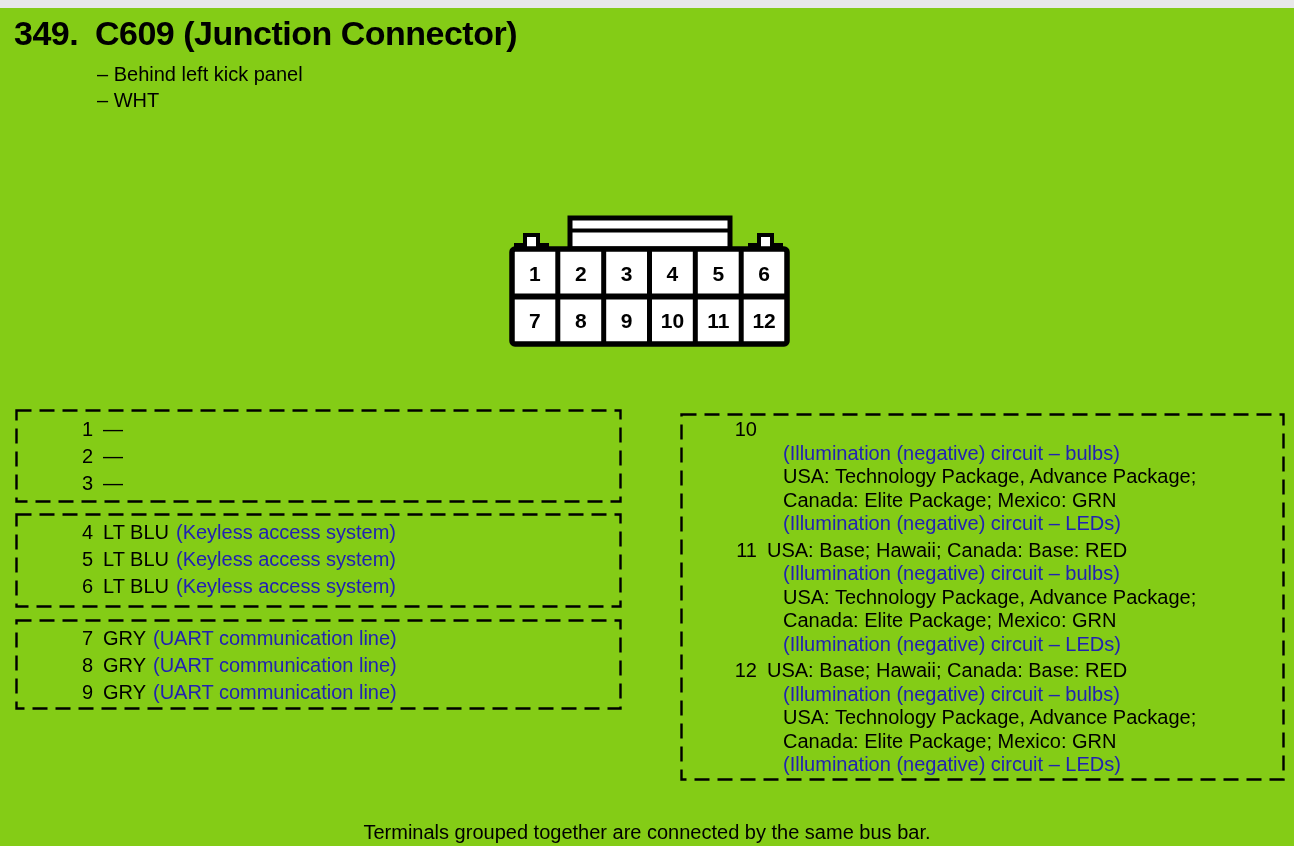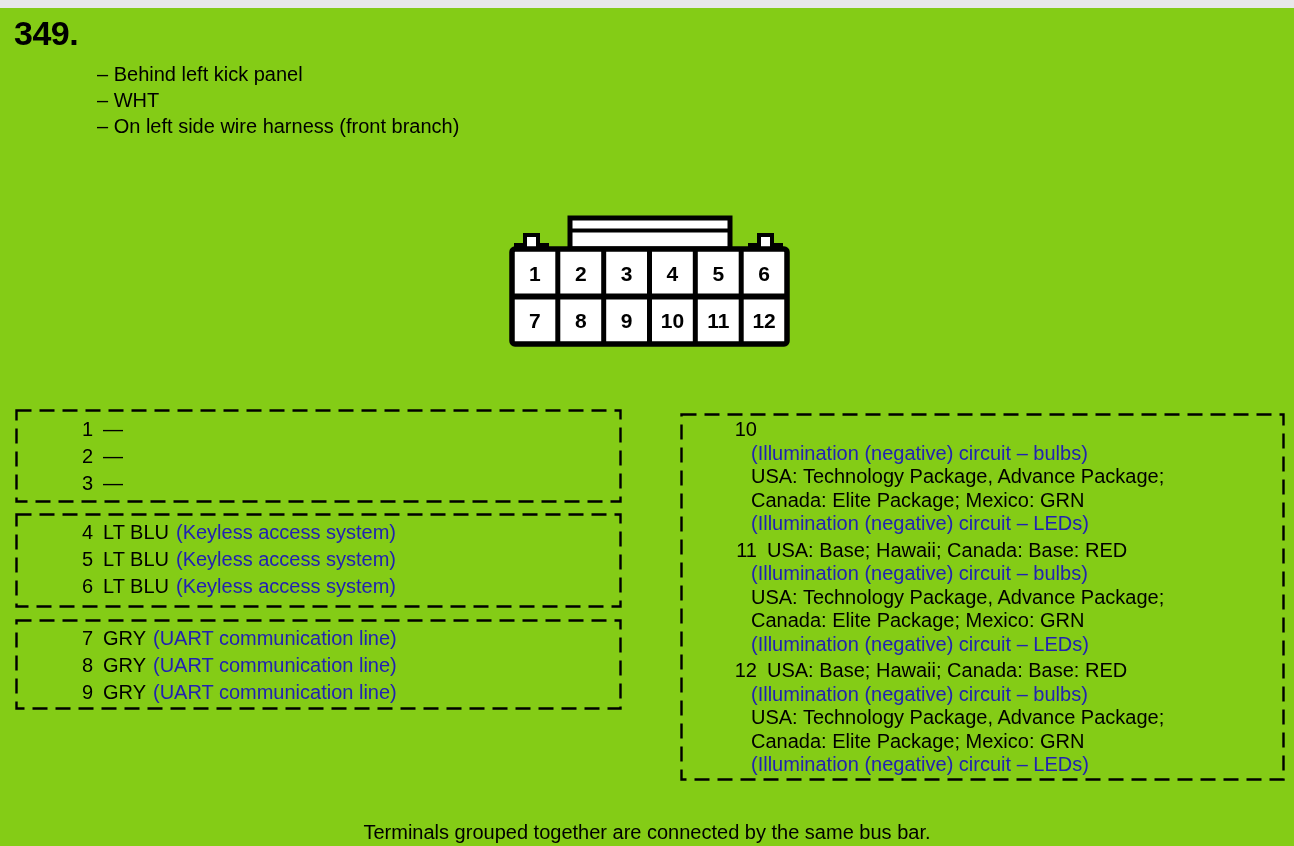--- a/index.html
+++ b/index.html
@@ -24,37 +24,37 @@
   .lrow{display:flex;line-height:27px;font-size:20px;}
   .lpin{width:78px;text-align:right;flex:none;}
   .llabel{margin-left:10px;}
   .lnote{margin-left:7px;color:#2222B2;}
   .rcontent{position:absolute;left:0;top:0;width:100%;padding-top:5px;font-size:20px;line-height:23.5px;}
   .rblock{margin-top:0;}
   .rblock + .rblock{margin-top:3px;}
   .rline{display:flex;}
   .rpin{width:77px;text-align:right;flex:none;}
   .rtext{margin-left:10px;}
-  .rline.cont{padding-left:71px;}
+  .rline.cont{padding-left:103px;}
   [data-color="blue"]{color:#2222B2;}
   [data-color="black"]{color:#000000;}
   
   .footnote{position:absolute;left:0;top:813px;width:100%;text-align:center;font-size:20px;}
 </style>
 </head>
 <body>
 
 <div class="page">
 
   <span class="hdr-index">349.</span>
+  <span class="hdr-title">C609 (Junction Connector)</span>
 
   <div class="details">
     <div>– Behind left kick panel</div>
     <div>– WHT</div>
-    <div>– On left side wire harness (front branch)</div>
   </div>
 
   <svg class="connector" width="290" height="140" viewBox="0 0 290 140">
 
     <rect x="65" y="7" width="160" height="31" fill="#ffffff" stroke="#000000" stroke-width="5"></rect>
     <line x1="65" y1="19.5" x2="225" y2="19.5" stroke="#000000" stroke-width="4"></line>
 
     <path d="M11 38 V34 H20 V24 H33 V34 H42 V38" fill="#ffffff" stroke="#000000" stroke-width="4"></path>
     <path d="M245 38 V34 H254 V24 H267 V34 H276 V38" fill="#ffffff" stroke="#000000" stroke-width="4"></path>
 

